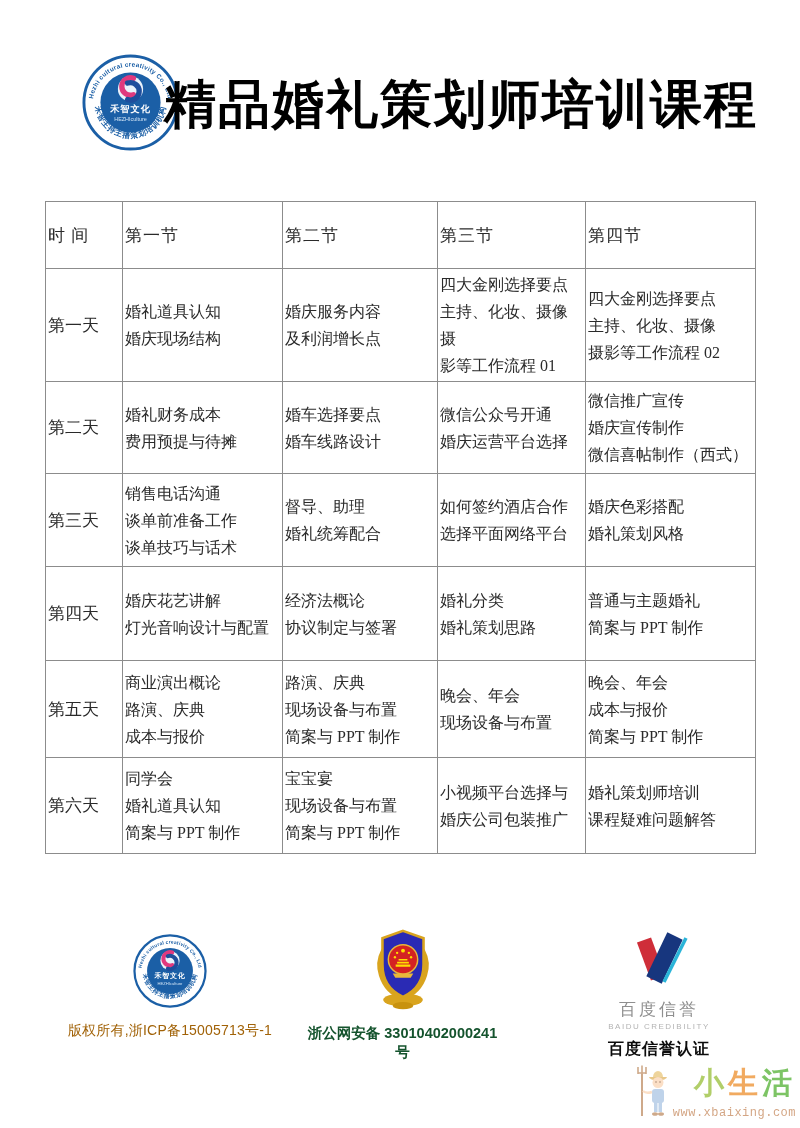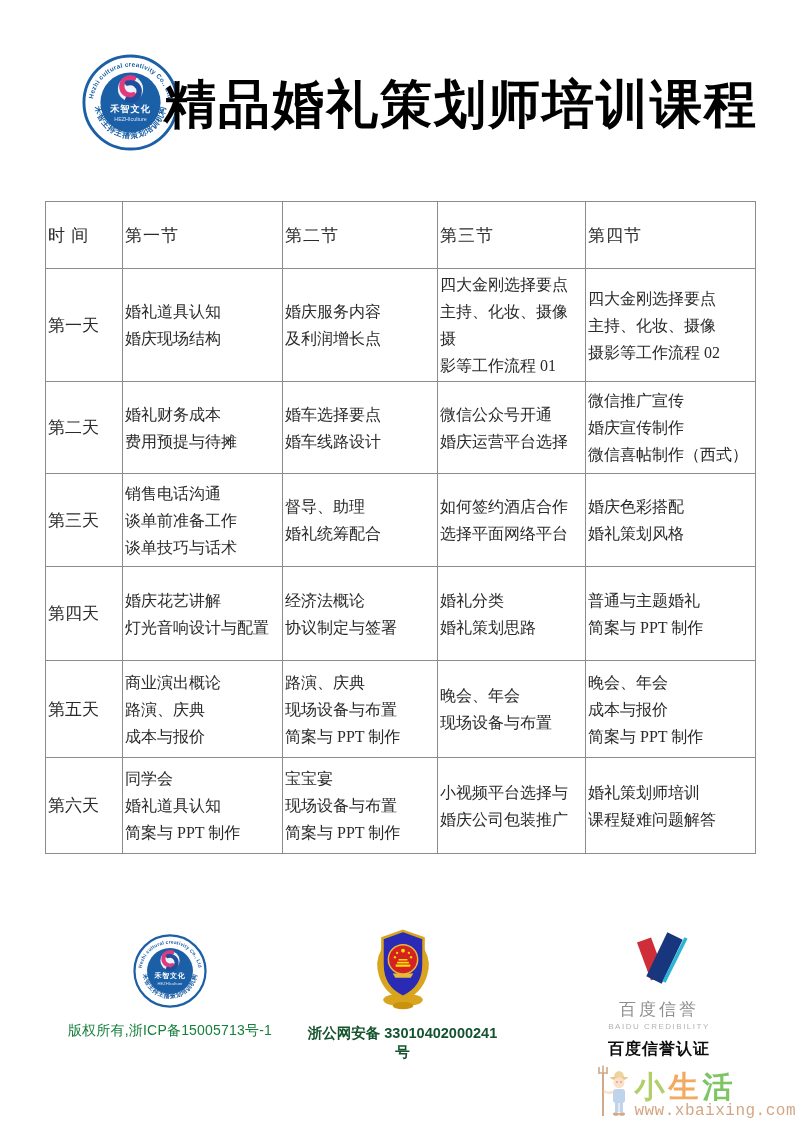--- a/index.html
+++ b/index.html
@@ -38,21 +38,21 @@
   tr.r3 { height:93px; }
   tr.r4 { height:94px; }
   tr.r5 { height:97px; }
   tr.r6 { height:96px; }
 
   
   .f-left  { position:absolute; left:55px;  top:934px; width:230px; text-align:center; }
   .f-left .hezhi-logo.sm { position:relative; width:74px; height:74px; margin:0 auto; display:block; }
   .copyright {
     margin-top:14px; font-family:"Liberation Sans", sans-serif;
-    font-size:14px; color:#15803d; letter-spacing:0.2px;
+    font-size:14px; color:#a16207; letter-spacing:0.2px;
   }
   .f-center { position:absolute; left:305px; top:926px; width:195px; text-align:center; }
   .police-badge svg { width:66px; height:86px; }
   .police-text {
     margin-top:8px; font-family:"Liberation Sans", sans-serif;
     font-size:14.5px; font-weight:bold; color:#14532d;
   }
   .f-right { position:absolute; left:578px; top:932px; width:162px; text-align:center; }
   .baidu-v svg { width:62px; height:58px; }
   .baidu-cn {
@@ -67,31 +67,31 @@
     margin-top:8px; font-family:Liberation Serif, serif;
     font-size:16px; font-weight:bold; color:#0c0c0c; letter-spacing:1px;
   }
 
   
   .watermark {
     position:absolute; right:4px; bottom:8px;
     display:flex; align-items:flex-end; opacity:0.9;
   }
   .farmer-icon svg { width:36px; height:56px; display:block; }
-  .wm-text { margin-left:2px; }
+  .wm-text { margin-left:2px;text-align:right; }
   .wm-chars {
     font-family:"Liberation Sans", sans-serif; font-weight:bold;
     font-size:30px; line-height:30px; letter-spacing:4px;
   }
   .wm-chars .c0 { color:#a9c959; }
   .wm-chars .c1 { color:#f0a14f; }
   .wm-chars .c2 { color:#6fbe55; }
   .wm-url {
-    font-family:"Liberation Mono", monospace; font-size:16px;
-    color:#cf9c77; margin-top:0px; letter-spacing:0.5px;
+    font-family:"Liberation Mono", monospace; font-size:12px;
+    color:#cf9c77; margin-top:8px; letter-spacing:0.5px;
   }
 
   
   .arc-en { fill:#1b5fa6; font-family:"Liberation Sans", sans-serif; font-weight:bold; }
   .arc-cn { fill:#1b5fa6; font-family:"Liberation Sans", sans-serif; font-weight:bold; }
 </style>
 </head>
 <body>
 
 <div class="page">

